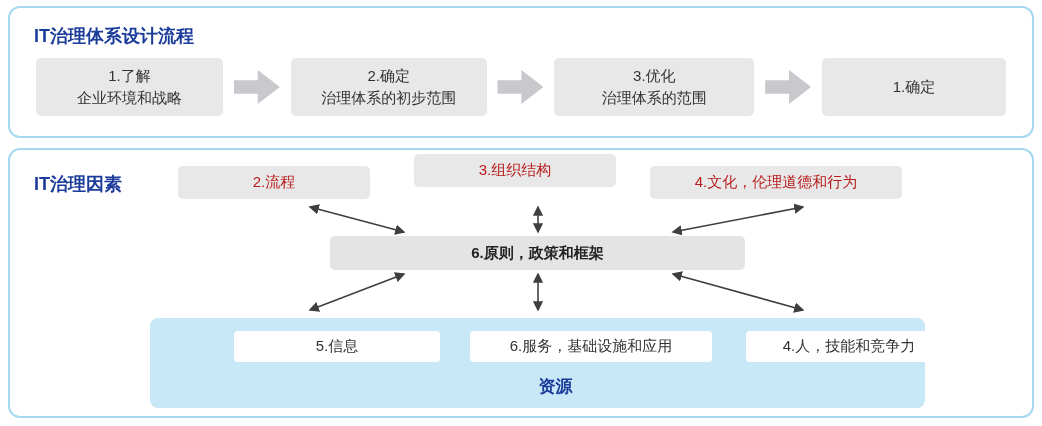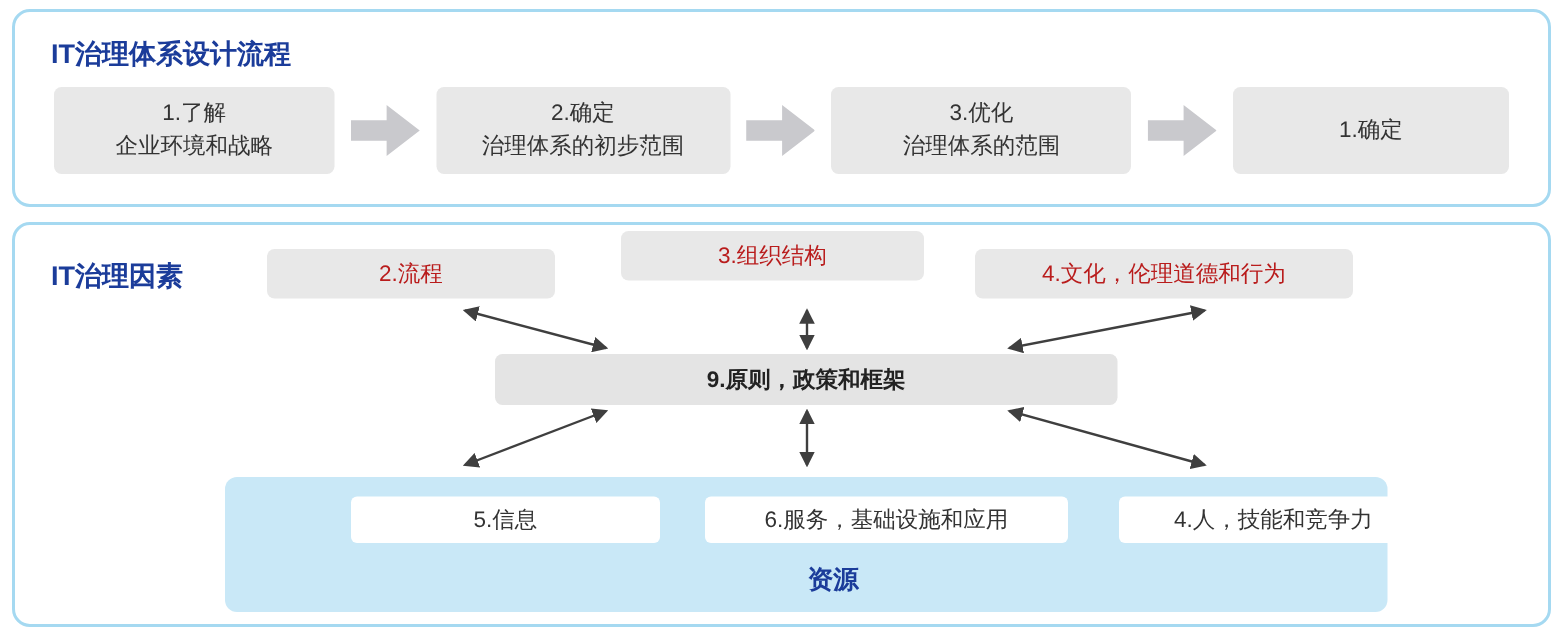--- a/index.html
+++ b/index.html
@@ -120,21 +120,21 @@
     </div>
   </section>
 
   <section class="panel factors-panel">
     <h2 class="panel-title">IT治理因素</h2>
 
     <div class="factor-box f1">2.流程</div>
     <div class="factor-box f2">3.组织结构</div>
     <div class="factor-box f3">4.文化，伦理道德和行为</div>
 
-    <div class="center-box">9.原则，政策和框架</div>
+    <div class="center-box">6.原则，政策和框架</div>
 
     <svg class="arrows-svg" viewBox="0 0 1022 266" aria-hidden="true">
       <defs>
         <marker id="ah" viewBox="0 0 10 10" refX="8.5" refY="5" markerWidth="6.5" markerHeight="6.5" orient="auto-start-reverse">
           <path d="M0,0 L10,5 L0,10 z" fill="#3f3f3f"></path>
         </marker>
       </defs>
       <g stroke="#3f3f3f" stroke-width="1.6">
         <line x1="300" y1="57" x2="394" y2="82" marker-start="url(#ah)" marker-end="url(#ah)"></line>
         <line x1="528" y1="57" x2="528" y2="82" marker-start="url(#ah)" marker-end="url(#ah)"></line>

